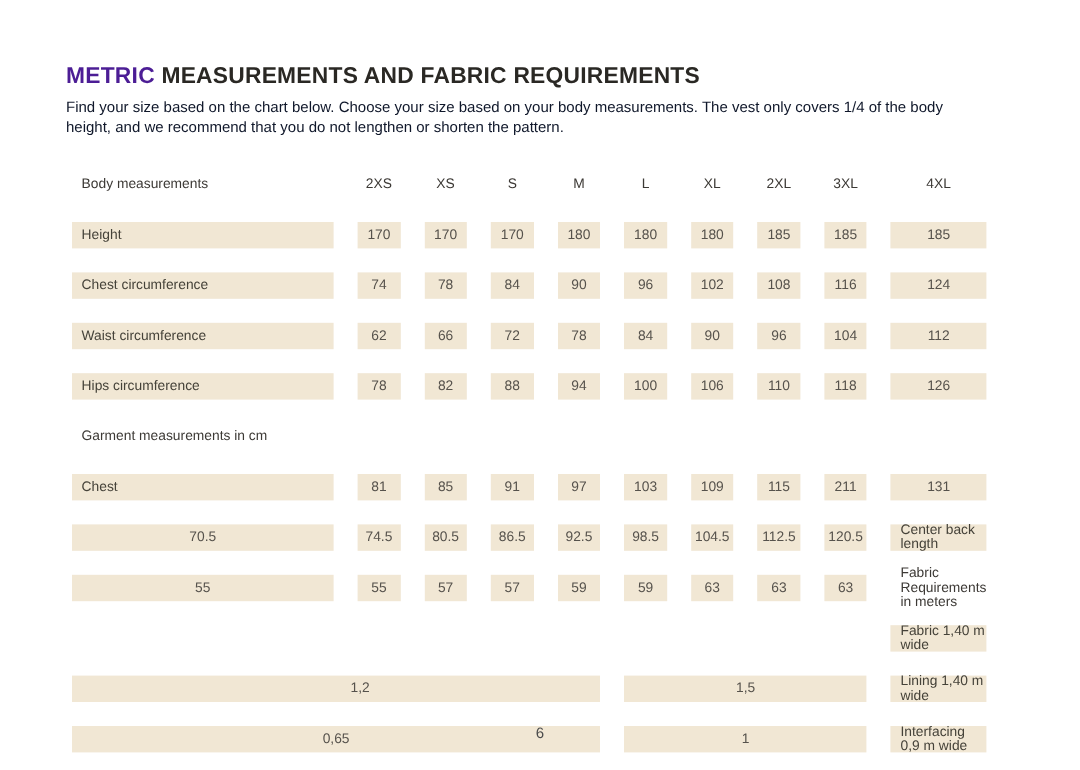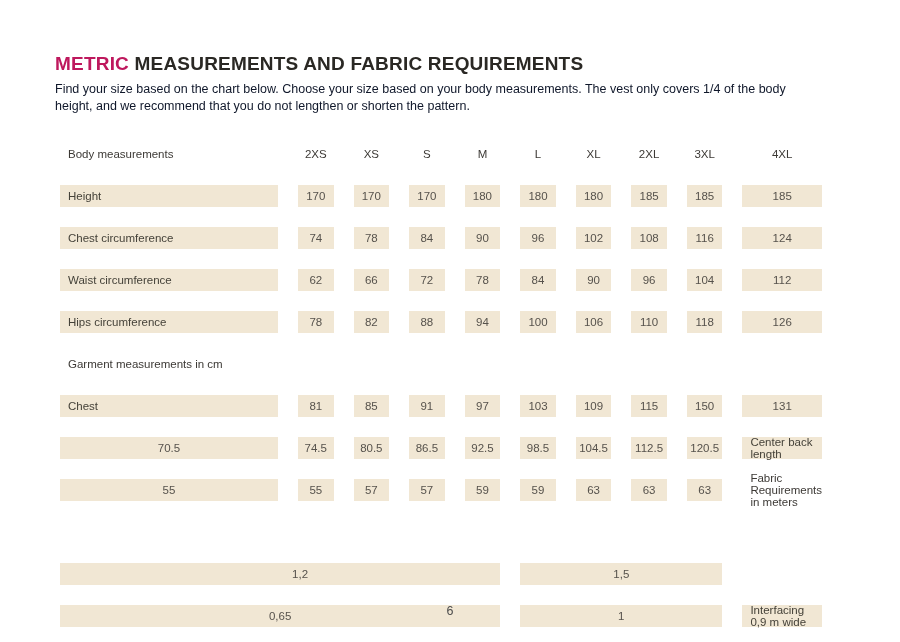--- a/index.html
+++ b/index.html
@@ -13,21 +13,21 @@
   .title {
     position: absolute;
     left: 55px;
     top: 53px;
     font-size: 19px;
     font-weight: 700;
     letter-spacing: 0.2px;
     color: #2a2824;
     white-space: nowrap;
   }
-  .title .accent { color: #be185d; }
+  .title .accent { color: #4c1d95; }
   .intro {
     position: absolute;
     left: 55px;
     top: 81px;
     width: 748px;
     font-size: 12.5px;
     line-height: 17px;
     color: #0f172a;
   }
   .size-table {
@@ -129,21 +129,21 @@
       <div class="cell label plain">Garment measurements in cm</div>
       <div class="cell plain" style="grid-column: span 9;"></div>
       <div class="cell label">Chest</div>
       <div class="cell">81</div>
       <div class="cell">85</div>
       <div class="cell">91</div>
       <div class="cell">97</div>
       <div class="cell">103</div>
       <div class="cell">109</div>
       <div class="cell">115</div>
-      <div class="cell">150</div>
+      <div class="cell">211</div>
       <div class="cell">131</div>
       <div class="cell">70.5</div>
       <div class="cell">74.5</div>
       <div class="cell">80.5</div>
       <div class="cell">86.5</div>
       <div class="cell">92.5</div>
       <div class="cell">98.5</div>
       <div class="cell">104.5</div>
       <div class="cell">112.5</div>
       <div class="cell">120.5</div>
@@ -152,22 +152,24 @@
       <div class="cell">55</div>
       <div class="cell">57</div>
       <div class="cell">57</div>
       <div class="cell">59</div>
       <div class="cell">59</div>
       <div class="cell">63</div>
       <div class="cell">63</div>
       <div class="cell">63</div>
       <div class="cell label plain">Fabric Requirements in meters</div>
       <div class="cell plain" style="grid-column: span 9;"></div>
+      <div class="cell label">Fabric 1,40 m wide</div>
       <div class="cell" style="grid-column: span 5; padding-left: 40px;">1,2</div>
       <div class="cell" style="grid-column: span 4;">1,5</div>
+      <div class="cell label">Lining 1,40 m wide</div>
       <div class="cell" style="grid-column: span 5;">0,65</div>
       <div class="cell" style="grid-column: span 4;">1</div>
       <div class="cell label">Interfacing 0,9 m wide</div>
       <div class="cell" style="grid-column: span 5; margin-left: 32px;">0,7</div>
       <div class="cell" style="grid-column: span 4;">1</div>
       <div class="cell label">1,5 cm button</div>
       <div class="cell" style="grid-column: span 9;">5</div>
     </div>
 
   <div class="page-number">6</div>

